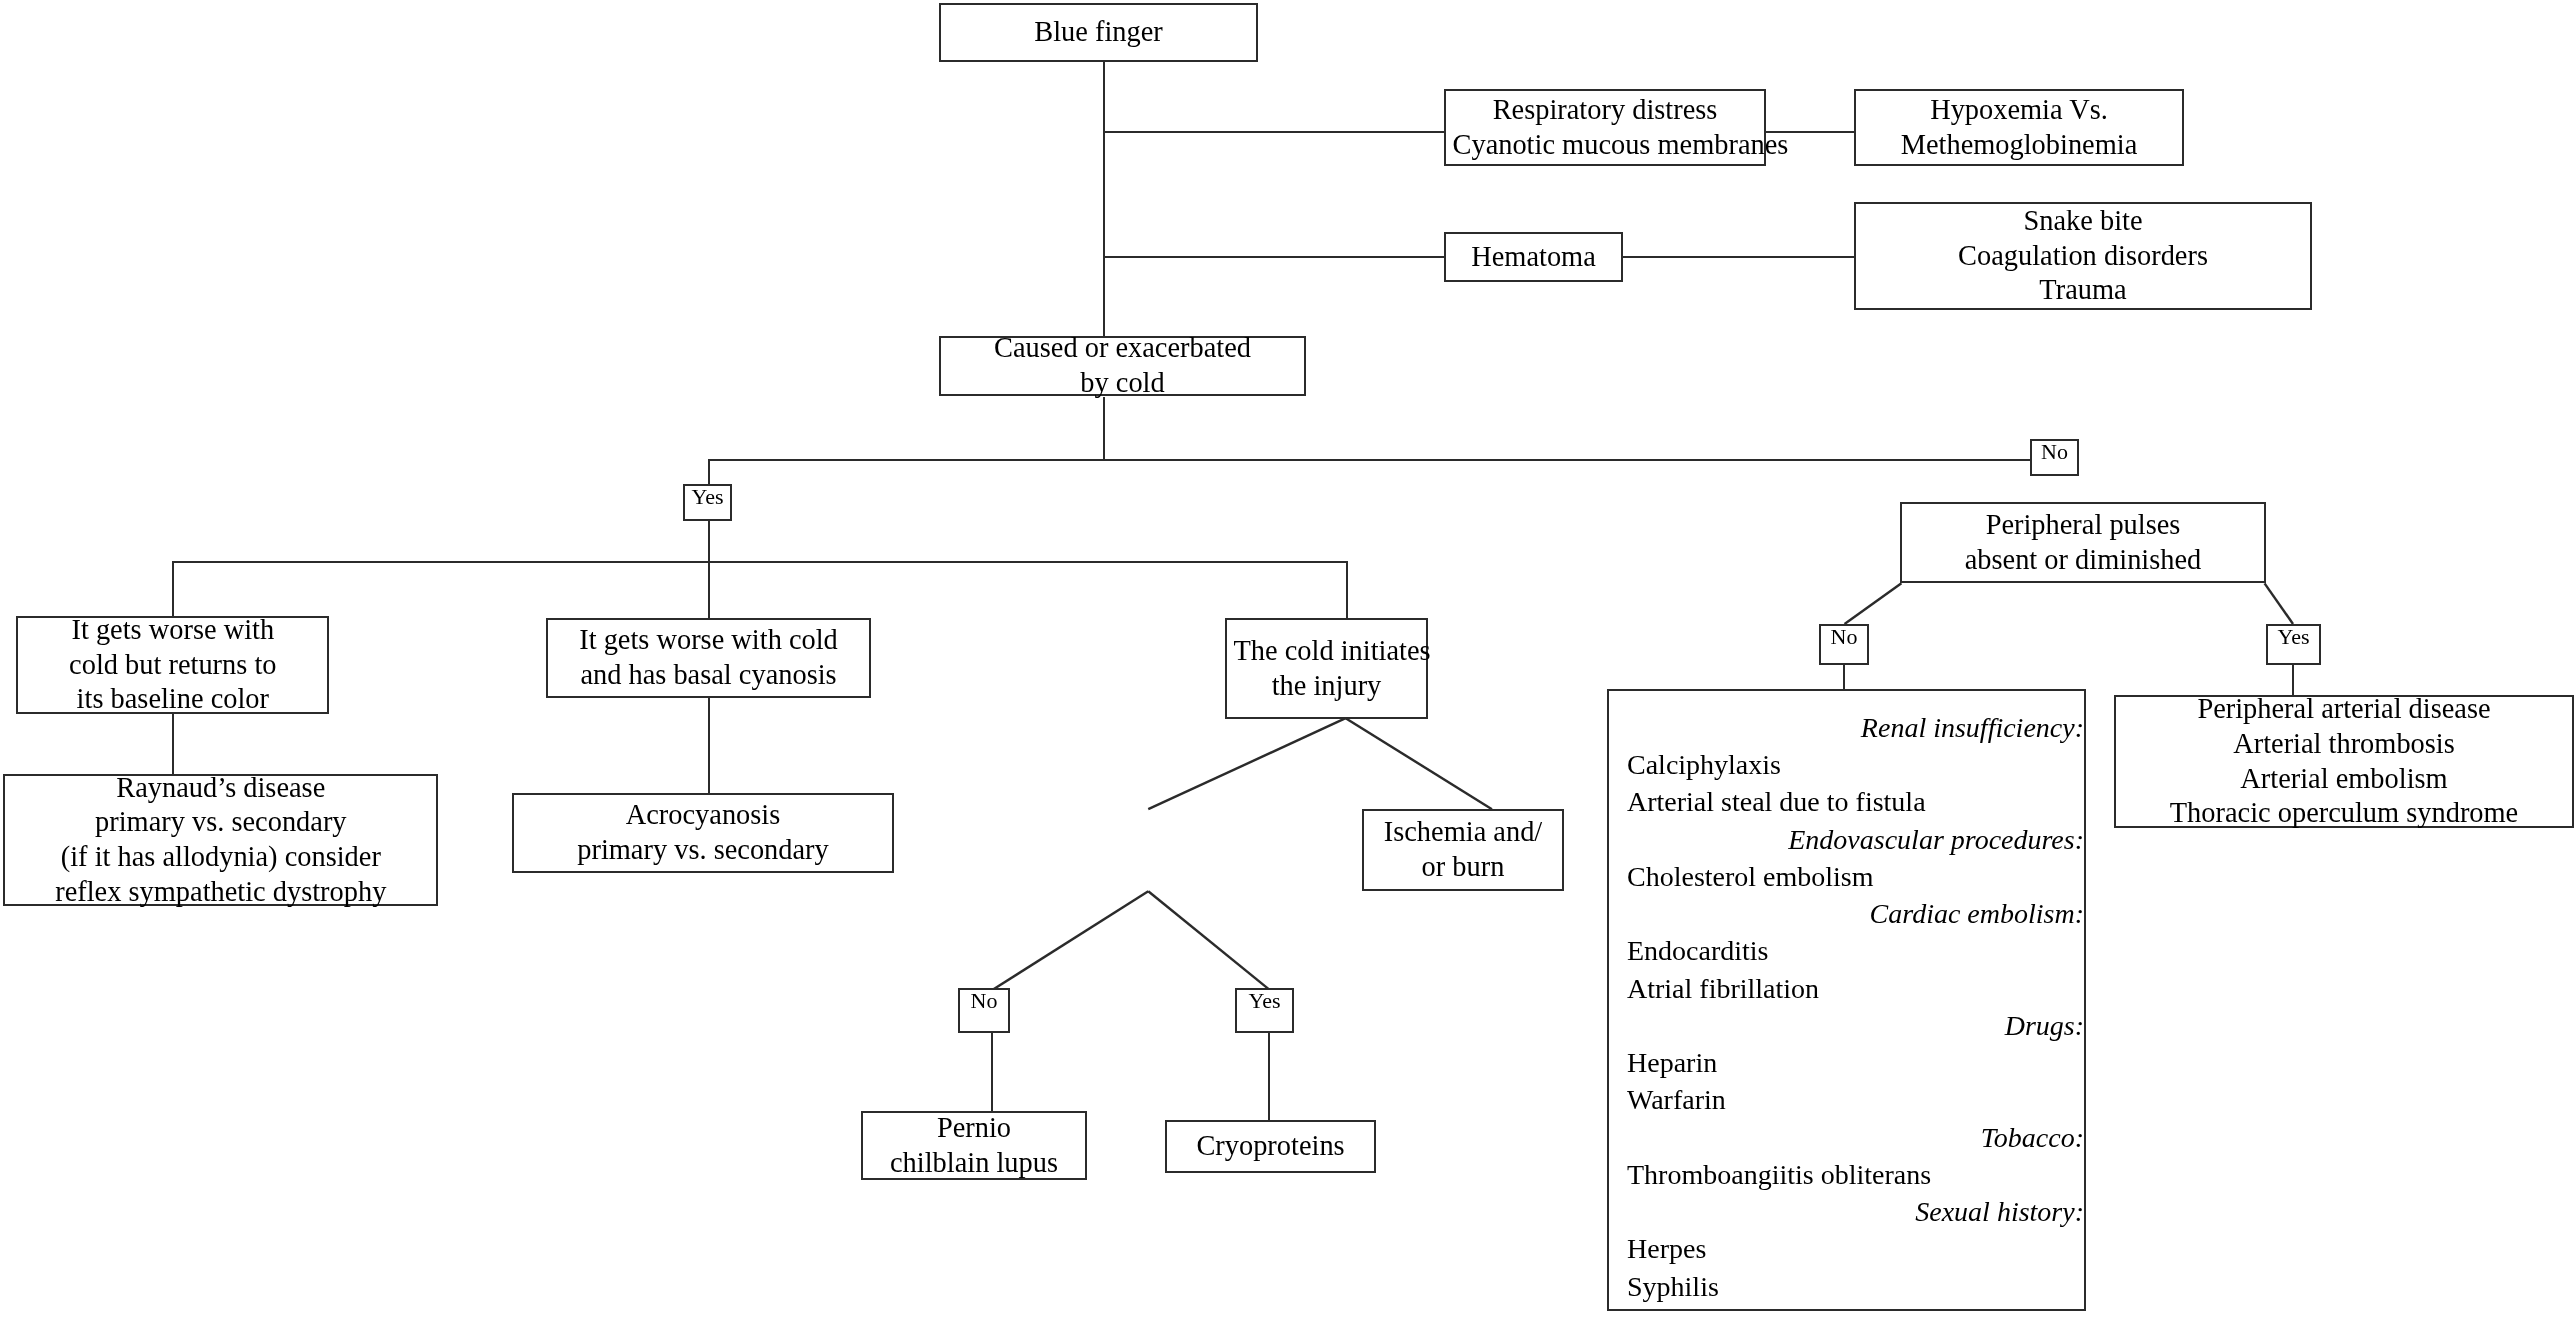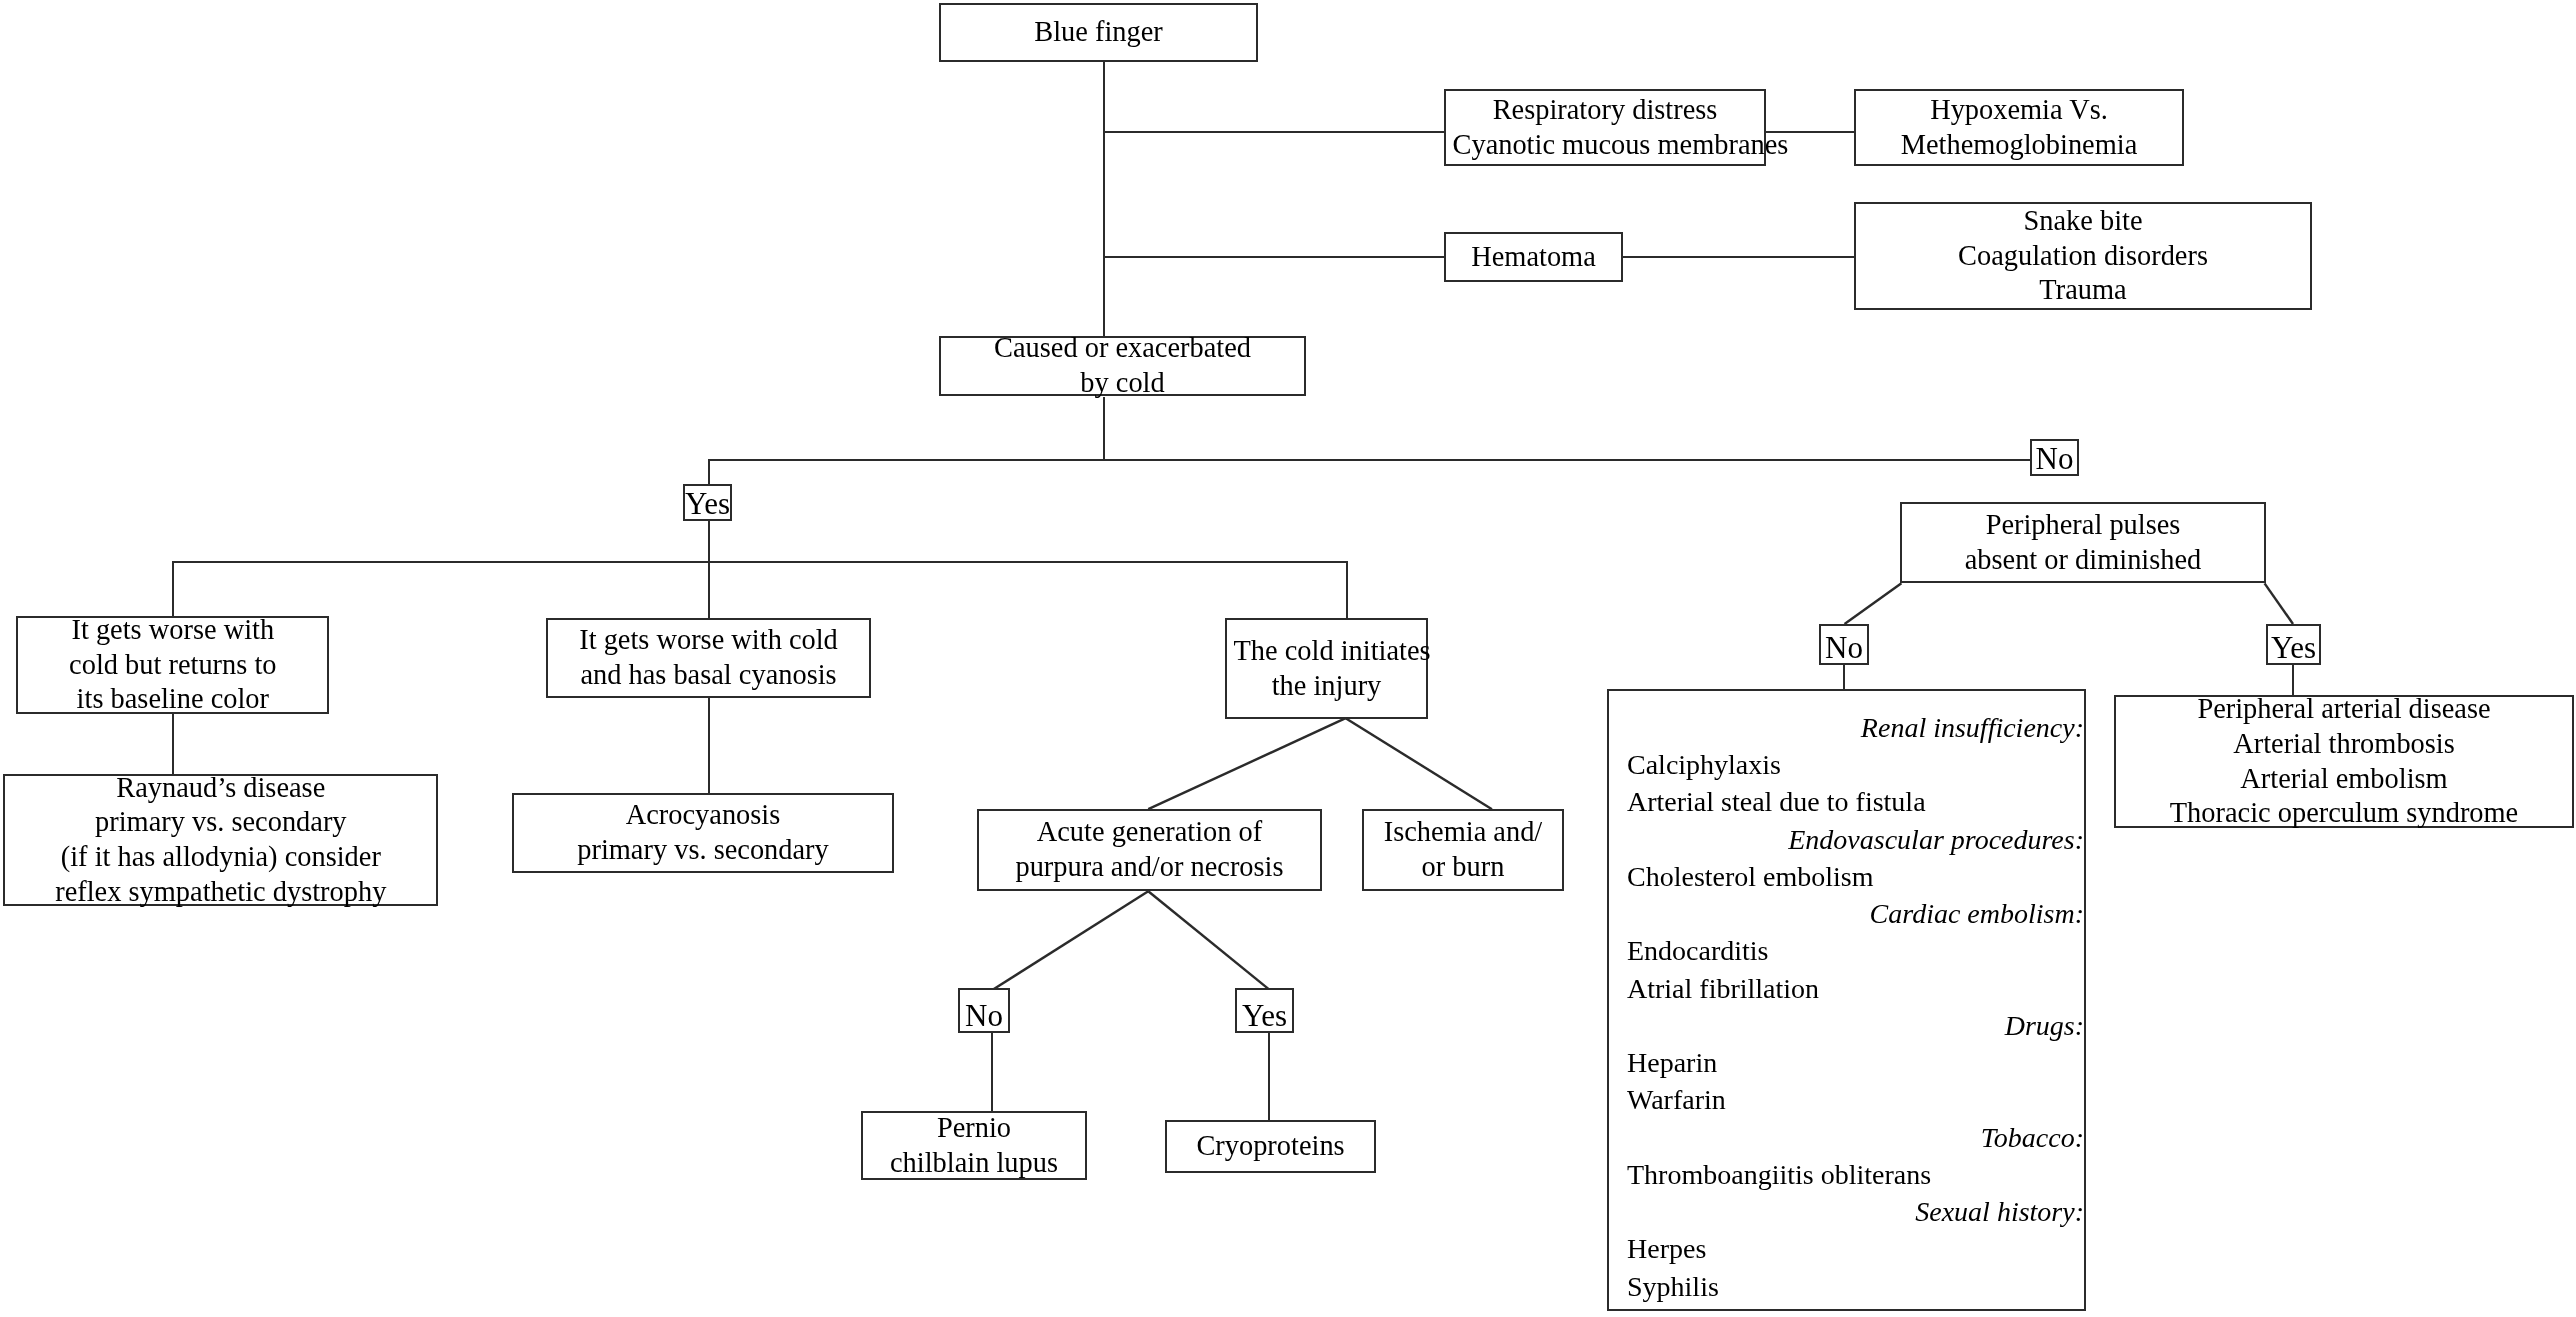--- a/index.html
+++ b/index.html
@@ -31,23 +31,23 @@
     z-index: 3;
   }
   .node .lines { width: 100%; }
   .node .ln { display: block; white-space: nowrap; }
   .yn {
     position: absolute;
     box-sizing: border-box;
     border: 2.4px solid #2b2b2b;
     background: #ffffff;
     display: flex;
-    align-items: flex-end;
+    align-items: flex-start;
     justify-content: center;
-    font-size: 31px;
+    font-size: 22px;
     line-height: 1;
     z-index: 4;
   }
   .listnode {
     position: absolute;
     box-sizing: border-box;
     border: 2.4px solid #2b2b2b;
     background: #ffffff;
     font-size: 28px;
     line-height: 1.33;
@@ -209,26 +209,20 @@
     </span>
   </div>
 
   <div class="node" style="left:1225px; top:618px; width:203px; height:101px;">
     <span class="lines">
       <span class="ln">The cold initiates</span>
       <span class="ln">the injury</span>
     </span>
   </div>
 
-  <div class="node" style="left:977px; top:809px; width:345px; height:82px;">
-    <span class="lines">
-      <span class="ln">Acute generation of</span>
-      <span class="ln">purpura and/or necrosis</span>
-    </span>
-  </div>
 
   <div class="node" style="left:1362px; top:809px; width:202px; height:82px;">
     <span class="lines">
       <span class="ln">Ischemia and/</span>
       <span class="ln">or burn</span>
     </span>
   </div>
 
   <div class="yn" style="left:958px; top:988px; width:52px; height:45px;">
     <span>No</span>

